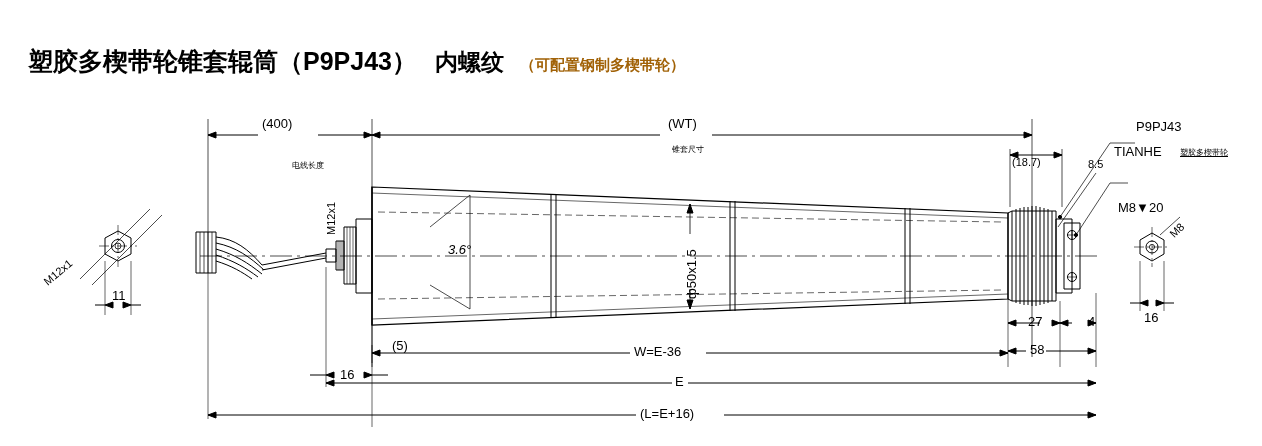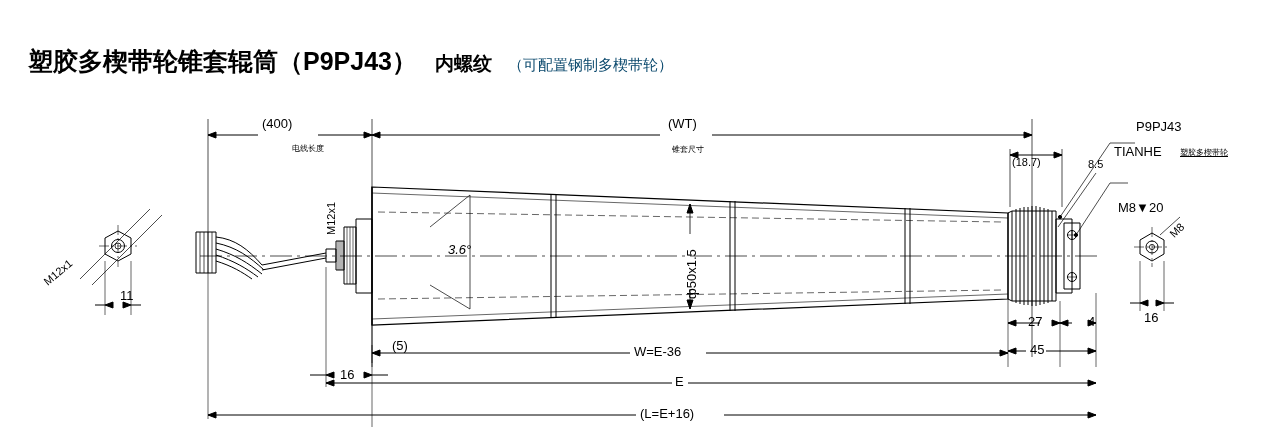--- a/index.html
+++ b/index.html
@@ -16,24 +16,24 @@
   
   .title-row{
     position:absolute;left:28px;top:18px;
     display:flex;align-items:baseline;gap:0px;
     white-space:nowrap;
   }
   .title-main{
     font-size:25px;font-weight:bold;letter-spacing:0px;
   }
   .title-sub{
-    font-size:19px;font-weight:bold;margin-left:18px;
+    font-size:23px;font-weight:bold;margin-left:18px;
   }
   .title-note{
-    font-size:15px;font-weight:normal;margin-left:16px;color:#0c4a6e;
+    font-size:15px;font-weight:bold;margin-left:16px;color:#a16207;
   }
 
   
   #drawing{position:absolute;left:0;top:0;width:1262px;height:446px;}
 
   .lbl{
     position:absolute;
     font-size:13px;
     white-space:nowrap;
     line-height:1;
@@ -237,46 +237,46 @@
       <line x1="724" y1="388" x2="1096" y2="388"></line>
       <polygon points="208,388 216,385 216,391" fill="#000"></polygon>
       <polygon points="1096,388 1088,385 1088,391" fill="#000"></polygon>
 
       <line x1="372" y1="318" x2="372" y2="336" stroke-width="0.6"></line>
 
     </g>
   </svg>
 
   <div class="lbl" style="left:262px;top:90px;">(400)</div>
-  <div class="lbl cn" style="left:264px;top:118px;padding-left:28px;">电线长度</div>
+  <div class="lbl cn" style="left:264px;top:135px;padding-left:28px;">电线长度</div>
 
   <div class="lbl" style="left:668px;top:90px;">(WT)</div>
   <div class="lbl cn" style="left:672px;top:119px;">锥套尺寸</div>
 
   <div class="lbl small rot90" style="left:326px;top:208px;">M12x1</div>
 
   <div class="lbl small rot-38" style="left:42px;top:252px;">M12x1</div>
 
-  <div class="lbl" style="left:120px;top:262px;">11</div>
+  <div class="lbl" style="left:112px;top:262px;">11</div>
 
   <div class="lbl" style="left:448px;top:216px;font-style:italic;">3.6°</div>
 
   <div class="lbl rot90" style="left:685px;top:272px;">ф50x1.5</div>
 
   <div class="lbl" style="left:392px;top:312px;">(5)</div>
   <div class="lbl" style="left:634px;top:318px;">W=E-36</div>
   <div class="lbl" style="left:340px;top:341px;">16</div>
   <div class="lbl" style="left:675px;top:348px;">E</div>
   <div class="lbl" style="left:640px;top:380px;">(L=E+16)</div>
 
   <div class="lbl small" style="left:1012px;top:130px;">(18.7)</div>
   <div class="lbl small" style="left:1088px;top:132px;">8.5</div>
   <div class="lbl" style="left:1028px;top:288px;">27</div>
   <div class="lbl" style="left:1088px;top:288px;">4</div>
-  <div class="lbl" style="left:1030px;top:316px;">45</div>
+  <div class="lbl" style="left:1030px;top:316px;">58</div>
   <div class="lbl" style="left:1144px;top:284px;">16</div>
 
   <div class="lbl" style="left:1136px;top:93px;">P9PJ43</div>
   <div class="lbl" style="left:1114px;top:118px;">TIANHE</div>
   <div class="lbl cn" style="left:1180px;top:122px;text-decoration:underline;">塑胶多楔带轮</div>
   <div class="lbl" style="left:1118px;top:174px;">M8▼20</div>
   <div class="lbl small rot-45" style="left:1168px;top:205px;">M8</div>
 
 </div>
 

